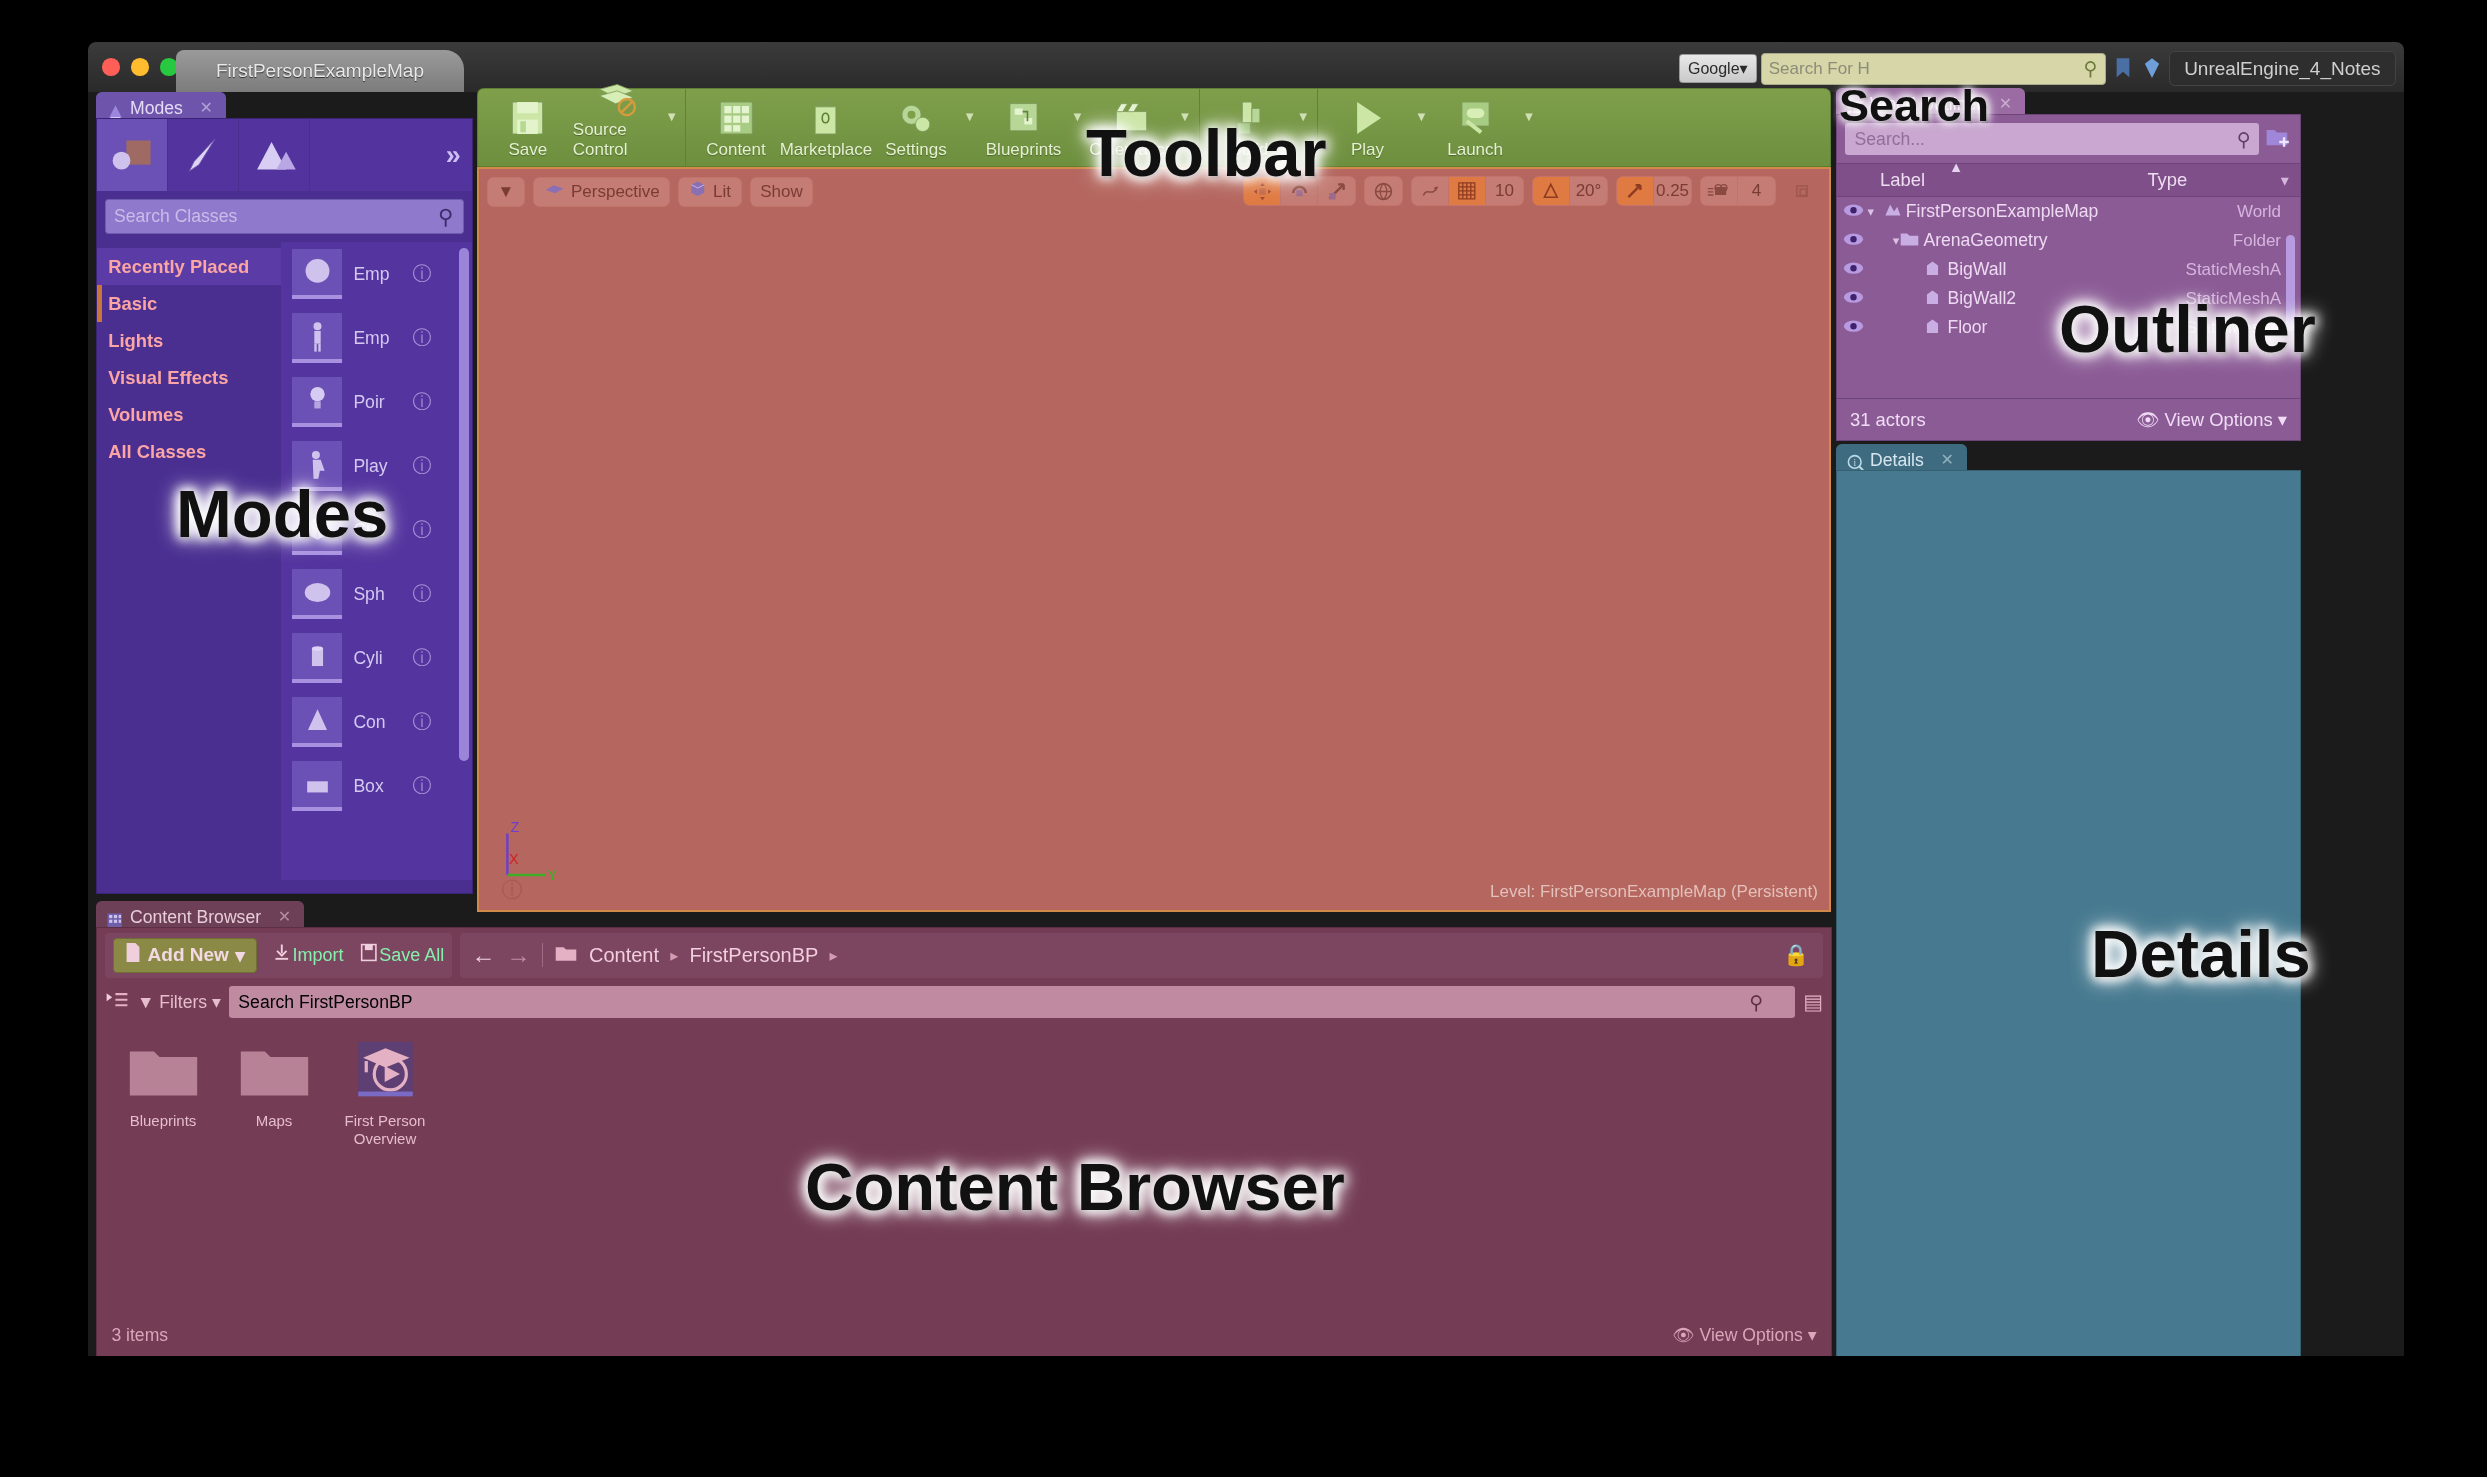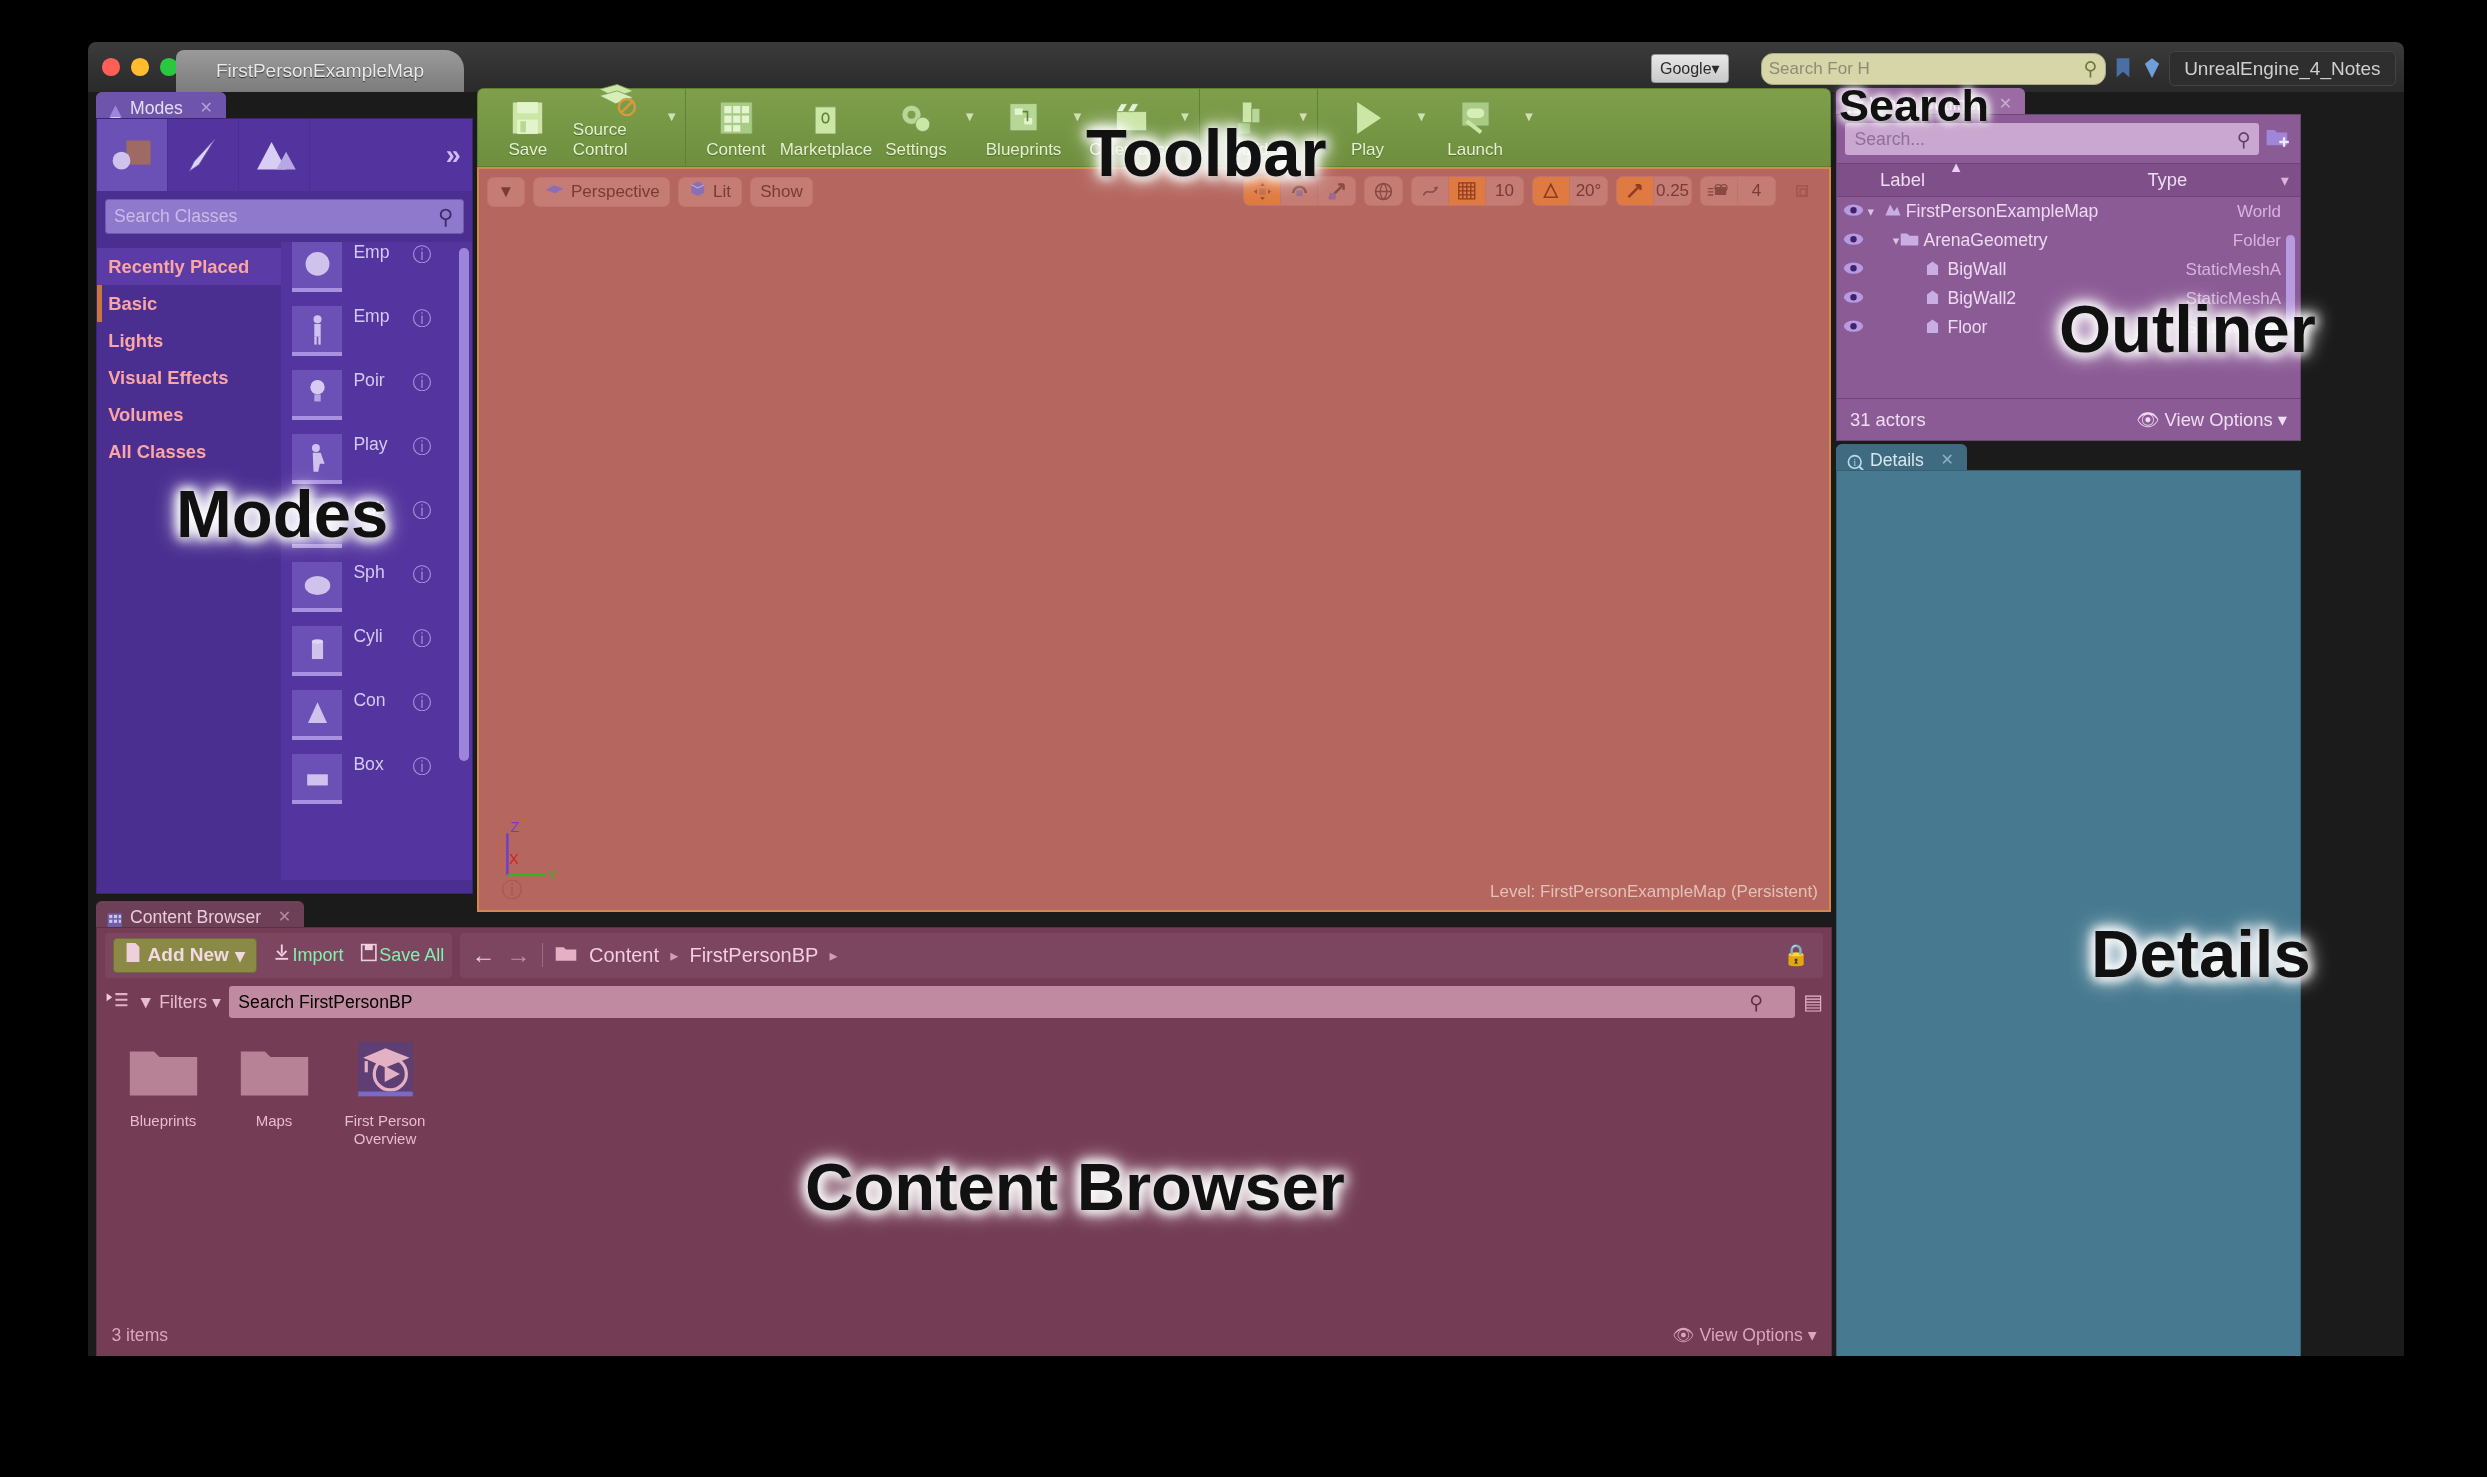--- a/index.html
+++ b/index.html
@@ -17,22 +17,22 @@
   .tl.r{background:#ff5f57;} .tl.y{background:#febc2e;} .tl.g{background:#28c840;}
   .wintab { position:absolute; left:88px; top:8px; width:288px; height:42px;
             background:linear-gradient(#9a9a9a,#7c7c7c); border-radius:8px 19px 0 0;
             color:#e9e9e9; font-size:19px; line-height:42px; text-align:center;
             text-shadow:0 0.8px 0.8px #333; overflow:hidden; white-space:nowrap; }
   .searchzone { position:absolute; right:8px; top:9.6px; height:34px; display:flex;
                 align-items:center; gap:4.8px; }
   .gsel { background:linear-gradient(#e8e8e8,#c9c9c9); color:#2b2b2b; font-size:16px;
           padding:4px 8px; border-radius:3.2px; border:0.8px solid #9a9a9a; }
   .sbox { position:relative; width:345px; height:32px; background:#d6d6a8;
-          border:0.8px solid #a9a98a; border-radius:12px; display:flex; align-items:center;
-          padding:0 6.4px;margin-left:28px; }
+          border:0.8px solid #a9a98a; border-radius:4px; display:flex; align-items:center;
+          padding:0 6.4px; }
   .sbox .ph { color:#8c8c78; font-size:17px; white-space:nowrap; overflow:hidden; }
   .sbox .mag { position:absolute; right:8px; color:#6b7a3a; font-size:19px; }
   .bicon { width:24px; height:27px; position:relative; }
   .notetab { background:#2e2e2e; border-radius:5.6px; color:#cfcfcf; font-size:19px;
              padding:5.6px 14.4px; border:0.8px solid #444; }
 
   
   .panel { position:absolute; }
   .ptabbar { height:32px; position:relative; }
   .ptab { position:absolute; left:0; top:0; height:32px; padding:0 43px 0 34px;
@@ -55,21 +55,21 @@
   .searchclasses span { color:#c9bce8; font-size:17.6px; }
   .searchclasses .mag { position:absolute; right:9.6px; color:#3d2a6b; font-size:21px; }
   .modesplit { display:flex; height:638px; }
   .catlist { width:184px; background:#4a2f91; padding-top:6.4px; }
   .cat { height:37px; line-height:37px; padding-left:11.2px; color:#fca5a5;
          font-size:18.4px; font-weight:bold; position:relative; }
   .cat.recent { background:#5b3ba5; }
   .cat.sel::before { content:""; position:absolute; left:0; top:0; width:4.8px; height:100%;
                      background:#c9763c; }
   .itemlist { flex:1; background:#54359f; position:relative; overflow:hidden; }
-  .item { height:64px; display:flex; align-items:flex-start; gap:11.2px; padding-left:11.2px; }
+  .item { height:64px; display:flex; align-items:center; gap:11.2px; padding-left:11.2px; }
   .item .thumb { width:50px; height:50px; background:#6b50b5; border-bottom:4px solid #a891e0;
                  display:flex; align-items:center; justify-content:center; }
   .item .ilbl { color:#d5c9f2; font-size:17.6px; white-space:nowrap; overflow:hidden;
                 text-overflow:clip; width:48px; }
   .item .q { color:#a38fd6; font-size:19px; }
   .vscroll { position:absolute; right:3.2px; top:6.4px; width:9.6px; height:513px;
              background:#9a85d8; border-radius:4.8px; }
 
   
   #toolbar { left:389px; top:46px; width:1354px; height:79px;

